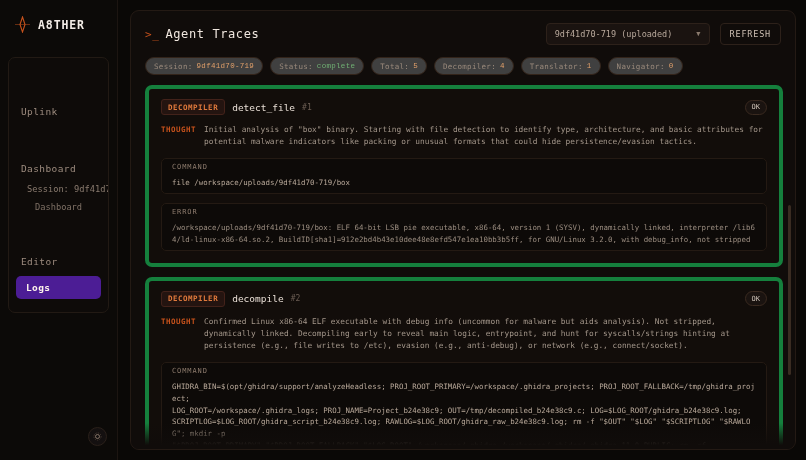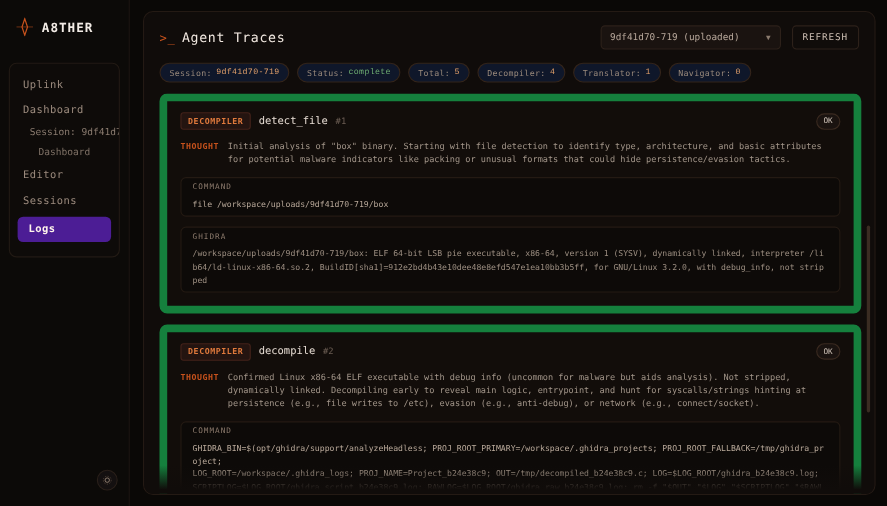--- a/index.html
+++ b/index.html
@@ -38,20 +38,21 @@
     border-radius: 7px;
     background: #0e0b09;
     padding: 8px 0 10px 0;
     flex: 0 0 auto;
   }
   .nav-item {
     font-size: 9.5px; color: #8d7d72;
     padding: 6px 12px;
     letter-spacing: 0.4px;
     white-space: nowrap;
+    margin-top: 34px;
   }
   .nav-item.group-label { color: #9c8b7e; }
   .nav-sub {
     font-size: 8.7px; color: #8a7b6f;
     padding: 4px 12px 4px 18px;
     white-space: nowrap; overflow: hidden;
   }
   .nav-sub.indent2 { padding-left: 26px; color: #7e7065; }
   .nav-item.active {
     background: #4c1d95;
@@ -110,34 +111,34 @@
   }
 
   .chips {
     display: flex; gap: 7px; flex-wrap: wrap;
     padding: 2px 14px 10px 14px;
   }
   .chip {
     font-size: 7.5px; letter-spacing: 0.3px;
     border-radius: 10px; padding: 3.5px 8px;
     border: 1px solid #33241a;
-    background: #0f172a;
+    background: #404040;
     display: flex; gap: 4px; 
   }
   .chip .k { color: #9a8a7c; }
   .chip .v { color: #e2a06a; font-family: Liberation Mono, monospace; }
   .chip.status .v { color: #6fae72; }
 
   .scroll-area {
     flex: 1; overflow: hidden;
     padding: 0 12px 0 14px;
     position: relative;
   }
   .card {
-    border: 7px solid #15803d;
+    border: 4px solid #15803d;
     border-radius: 7px;
     background: #120d0a;
     margin-bottom: 10px;
     padding: 10px 12px 12px 12px;
   }
   .card-head {
     display: flex; align-items: center; gap: 7px;
     margin-bottom: 9px;
   }
   .tag {
@@ -206,21 +207,20 @@
     </span>
     <span class="brand-name">A8THER</span>
   </div>
 
   <div class="nav-panel">
     <div class="nav-item group-label">Uplink</div>
     <div class="nav-item group-label">Dashboard</div>
     <div class="nav-sub">Session: 9df41d70-719</div>
     <div class="nav-sub indent2">Dashboard</div>
     <div class="nav-item group-label">Editor</div>
-    <div class="nav-item group-label">Sessions</div>
     <div class="nav-item active">Logs</div>
   </div>
 
   <div class="sidebar-fab">
     <svg width="9" height="9" viewBox="0 0 9 9">
       <circle cx="4.5" cy="4.5" r="2" fill="none" stroke="#8d7b6d" stroke-width="0.9"></circle>
       <circle cx="4.5" cy="4.5" r="3.6" fill="none" stroke="#5c4c40" stroke-width="0.7" stroke-dasharray="1.2 1.2"></circle>
     </svg>
   </div>
 </div>
@@ -280,21 +280,21 @@
         </div>
         <div class="thought">
           <span class="thought-label">THOUGHT</span>
           <span class="thought-text">Initial analysis of "box" binary. Starting with file detection to identify type, architecture, and basic attributes for potential malware indicators like packing or unusual formats that could hide persistence/evasion tactics.</span>
         </div>
         <div class="block">
           <div class="block-label">COMMAND</div>
           <div class="block-body">file /workspace/uploads/9df41d70-719/box</div>
         </div>
         <div class="block">
-          <div class="block-label">GHIDRA</div>
+          <div class="block-label">ERROR</div>
           <div class="block-body dim">/workspace/uploads/9df41d70-719/box: ELF 64-bit LSB pie executable, x86-64, version 1 (SYSV), dynamically linked, interpreter /lib64/ld-linux-x86-64.so.2, BuildID[sha1]=912e2bd4b43e10dee48e8efd547e1ea10bb3b5ff, for GNU/Linux 3.2.0, with debug_info, not stripped</div>
         </div>
       </div>
 
       <div class="card">
         <div class="card-head">
           <span class="tag">DECOMPILER</span>
           <span class="card-title">decompile</span>
           <span class="card-idx">#2</span>
           <span class="ok-badge">OK</span>

